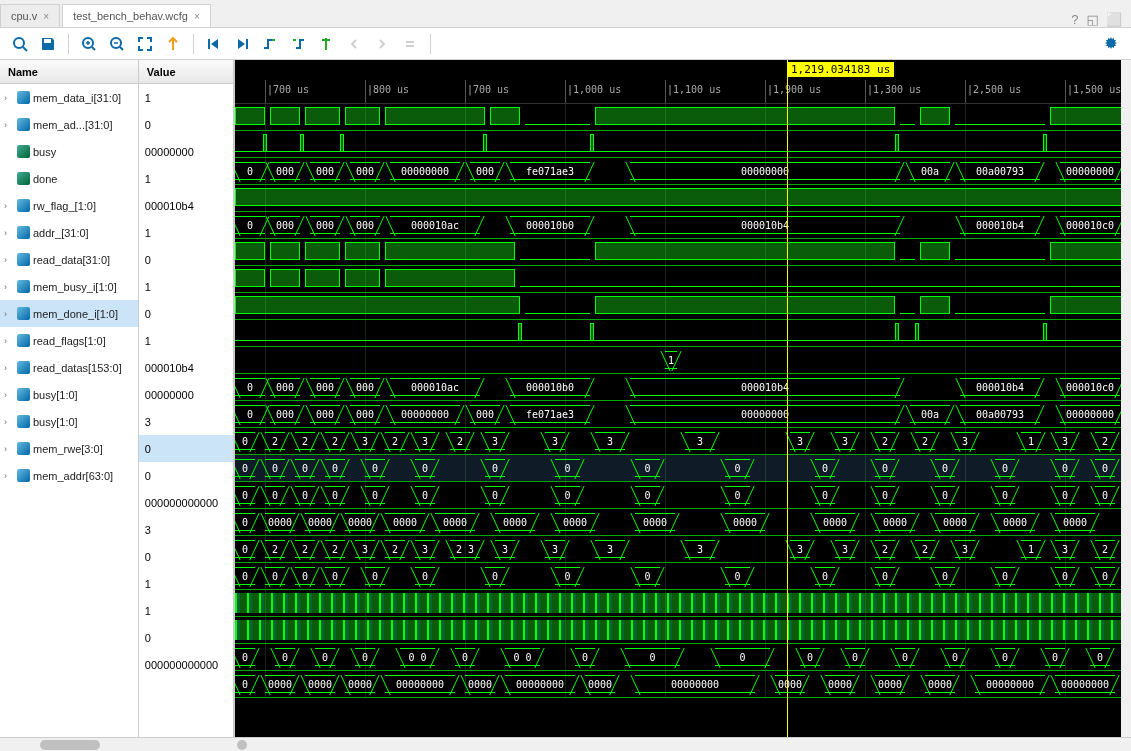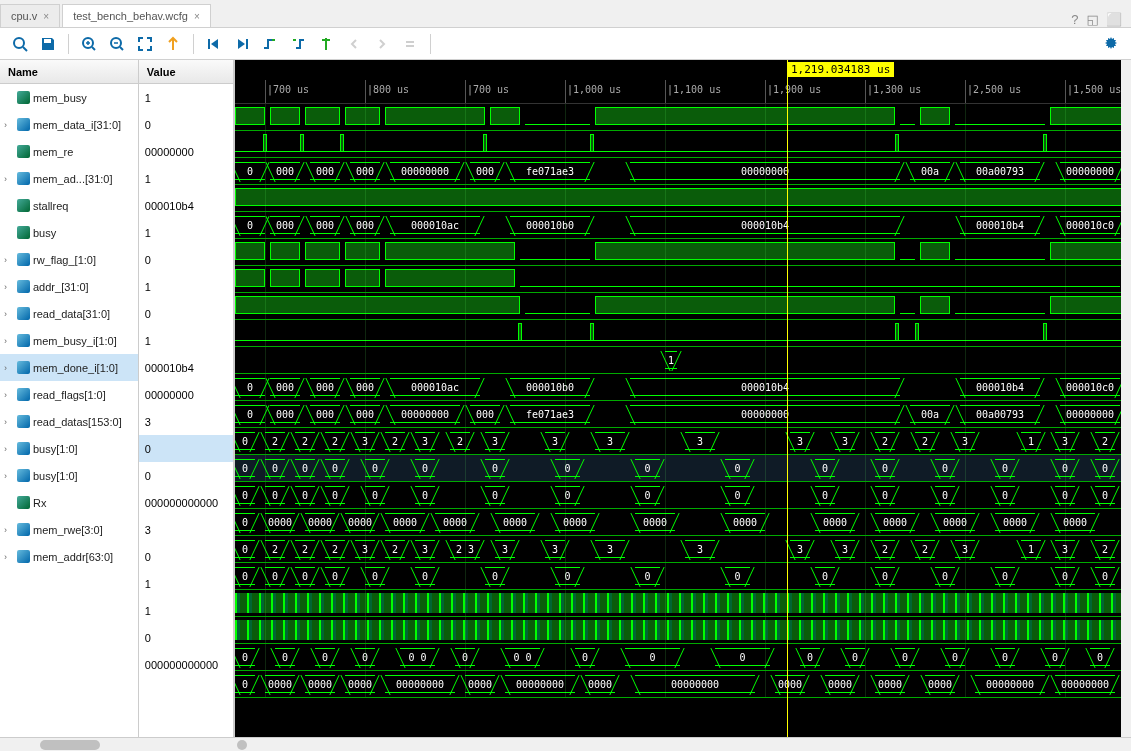--- a/index.html
+++ b/index.html
@@ -163,98 +163,83 @@
       </svg>
     </div>
 </div>
 
 <div class="main">
   <div class="left-panel">
     <div class="name-col">
       <div class="col-header">Name</div>
       <div class="signal-rows" id="name-rows">
           <div class="signal-row">
-            <span class="expand"></span>
-            <span class="sig-icon scalar"></span>
-            <span>mem_busy</span>
-          </div>
-          <div class="signal-row">
             <span class="expand">›</span>
             <span class="sig-icon bus"></span>
             <span>mem_data_i[31:0]</span>
           </div>
           <div class="signal-row">
-            <span class="expand"></span>
-            <span class="sig-icon scalar"></span>
-            <span>mem_re</span>
-          </div>
-          <div class="signal-row">
             <span class="expand">›</span>
             <span class="sig-icon bus"></span>
             <span>mem_ad...[31:0]</span>
-          </div>
-          <div class="signal-row">
-            <span class="expand"></span>
-            <span class="sig-icon scalar"></span>
-            <span>stallreq</span>
           </div>
           <div class="signal-row">
             <span class="expand"></span>
             <span class="sig-icon scalar"></span>
             <span>busy</span>
           </div>
           <div class="signal-row">
-            <span class="expand">›</span>
-            <span class="sig-icon bus"></span>
-            <span>rw_flag_[1:0]</span>
-          </div>
-          <div class="signal-row">
-            <span class="expand">›</span>
-            <span class="sig-icon bus"></span>
-            <span>addr_[31:0]</span>
-          </div>
-          <div class="signal-row">
-            <span class="expand">›</span>
-            <span class="sig-icon bus"></span>
-            <span>read_data[31:0]</span>
-          </div>
-          <div class="signal-row">
-            <span class="expand">›</span>
-            <span class="sig-icon bus"></span>
-            <span>mem_busy_i[1:0]</span>
-          </div>
-          <div class="signal-row selected">
-            <span class="expand">›</span>
-            <span class="sig-icon bus"></span>
-            <span>mem_done_i[1:0]</span>
-          </div>
-          <div class="signal-row">
-            <span class="expand">›</span>
-            <span class="sig-icon bus"></span>
-            <span>read_flags[1:0]</span>
-          </div>
-          <div class="signal-row">
-            <span class="expand">›</span>
-            <span class="sig-icon bus"></span>
-            <span>read_datas[153:0]</span>
-          </div>
-          <div class="signal-row">
-            <span class="expand">›</span>
-            <span class="sig-icon bus"></span>
-            <span>busy[1:0]</span>
-          </div>
-          <div class="signal-row">
-            <span class="expand">›</span>
-            <span class="sig-icon bus"></span>
-            <span>busy[1:0]</span>
-          </div>
-          <div class="signal-row">
             <span class="expand"></span>
             <span class="sig-icon scalar"></span>
-            <span>Rx</span>
+            <span>done</span>
+          </div>
+          <div class="signal-row">
+            <span class="expand">›</span>
+            <span class="sig-icon bus"></span>
+            <span>rw_flag_[1:0]</span>
+          </div>
+          <div class="signal-row">
+            <span class="expand">›</span>
+            <span class="sig-icon bus"></span>
+            <span>addr_[31:0]</span>
+          </div>
+          <div class="signal-row">
+            <span class="expand">›</span>
+            <span class="sig-icon bus"></span>
+            <span>read_data[31:0]</span>
+          </div>
+          <div class="signal-row">
+            <span class="expand">›</span>
+            <span class="sig-icon bus"></span>
+            <span>mem_busy_i[1:0]</span>
+          </div>
+          <div class="signal-row selected">
+            <span class="expand">›</span>
+            <span class="sig-icon bus"></span>
+            <span>mem_done_i[1:0]</span>
+          </div>
+          <div class="signal-row">
+            <span class="expand">›</span>
+            <span class="sig-icon bus"></span>
+            <span>read_flags[1:0]</span>
+          </div>
+          <div class="signal-row">
+            <span class="expand">›</span>
+            <span class="sig-icon bus"></span>
+            <span>read_datas[153:0]</span>
+          </div>
+          <div class="signal-row">
+            <span class="expand">›</span>
+            <span class="sig-icon bus"></span>
+            <span>busy[1:0]</span>
+          </div>
+          <div class="signal-row">
+            <span class="expand">›</span>
+            <span class="sig-icon bus"></span>
+            <span>busy[1:0]</span>
           </div>
           <div class="signal-row">
             <span class="expand">›</span>
             <span class="sig-icon bus"></span>
             <span>mem_rwe[3:0]</span>
           </div>
           <div class="signal-row">
             <span class="expand">›</span>
             <span class="sig-icon bus"></span>
             <span>mem_addr[63:0]</span>

